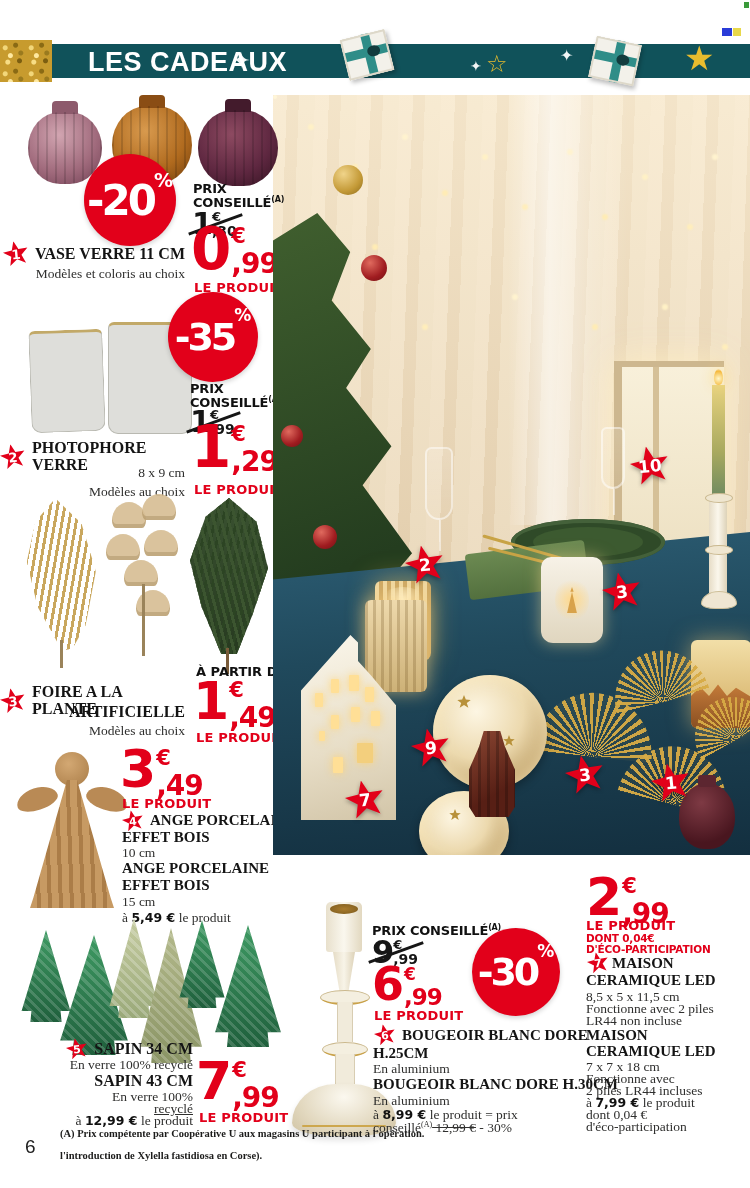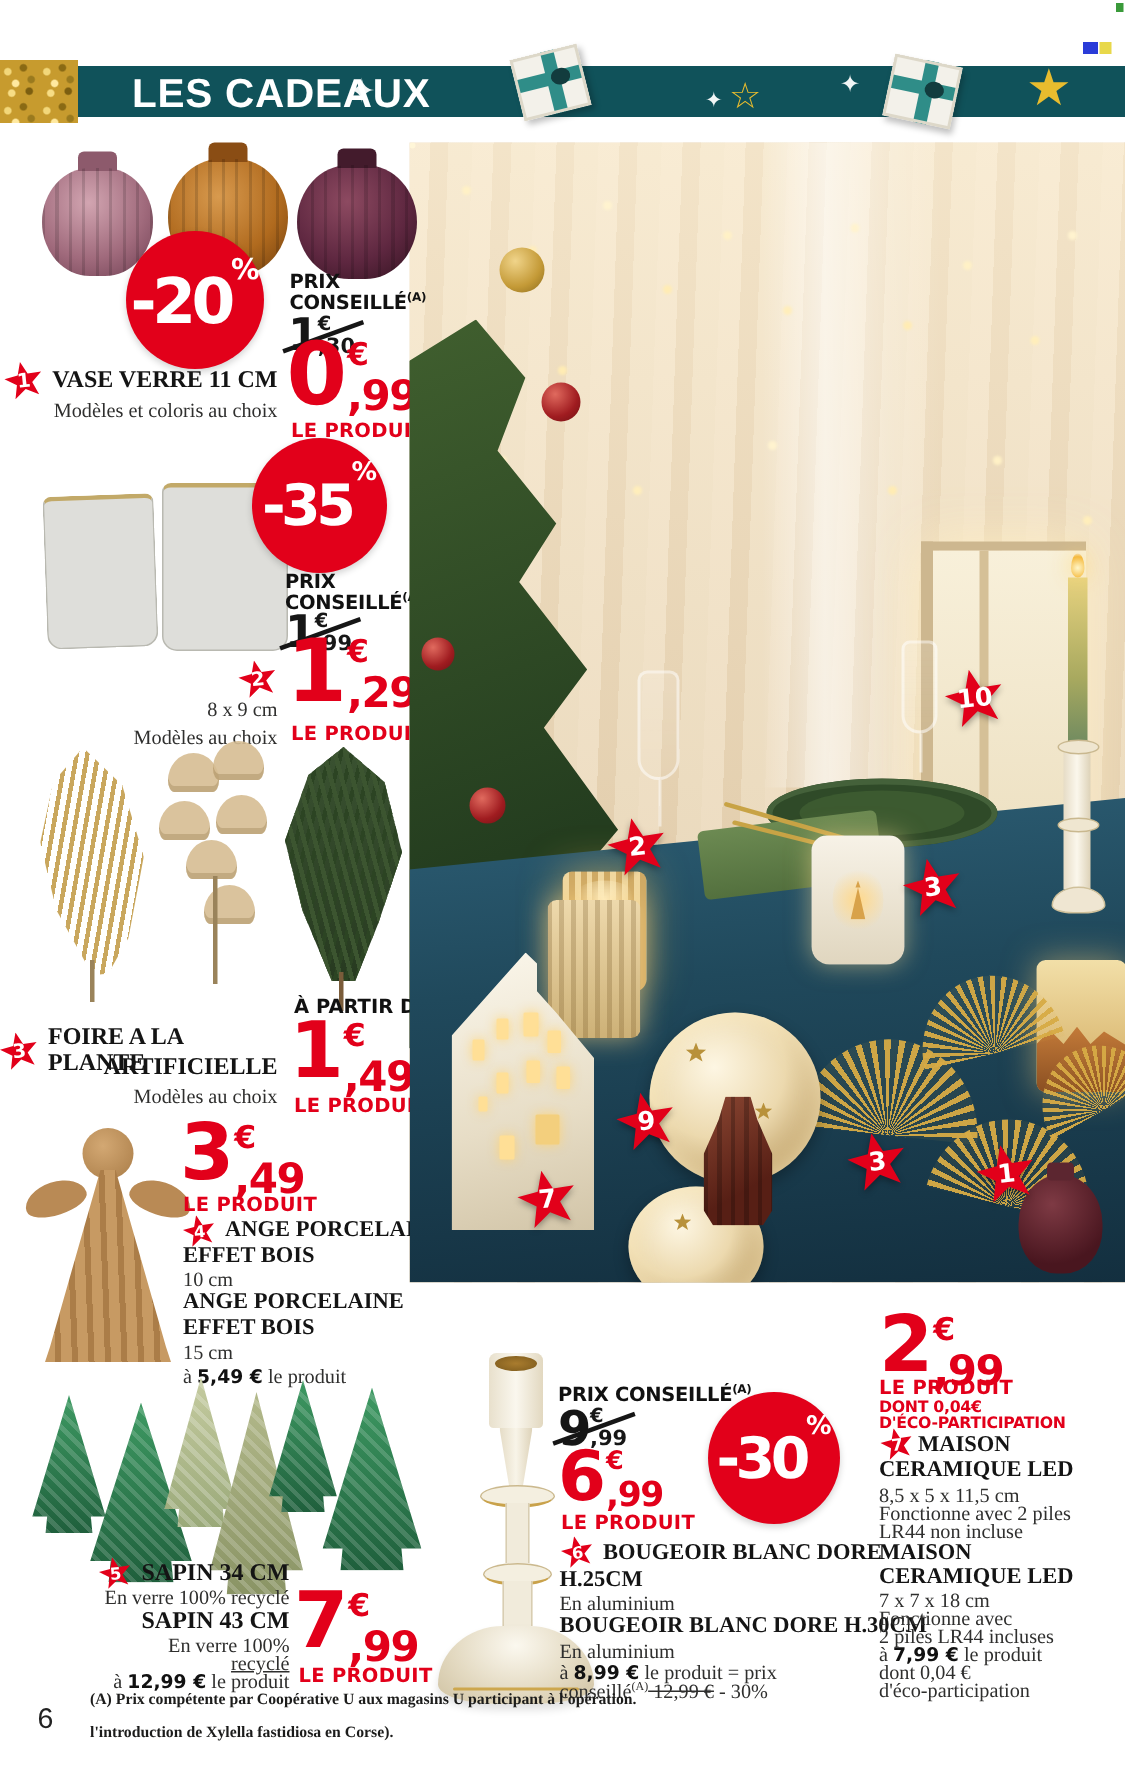--- a/index.html
+++ b/index.html
@@ -393,20 +393,21 @@
     <span class="bp-side">
         <span class="bp-eur">€</span>
         <span class="bp-cents">,29</span>
       </span>
   </div>
   <div class="unit" style="left:194px;top:482px;">LE PRODUIT</div>
   <div class="row" style="right:565px;top:440px;">
     <span class="starb inline">
         <b>2</b>
       </span>
+    <span class="t-name">PHOTOPHORE VERRE</span>
   </div>
   <div class="t-sub ra" style="right:565px;top:466px;width:160px;">8 x 9 cm</div>
   <div class="t-sub ra" style="right:565px;top:485px;width:160px;">Modèles au choix</div>
 
   <div class="palm"></div>
   <div class="branch-stem" style="left:60px;top:640px;height:28px;"></div>
   <div class="ginkgo">
     <span class="gk" style="left:10px;top:8px;"></span>
     <span class="gk" style="left:40px;top:0;"></span>
     <span class="gk" style="left:4px;top:40px;"></span>

